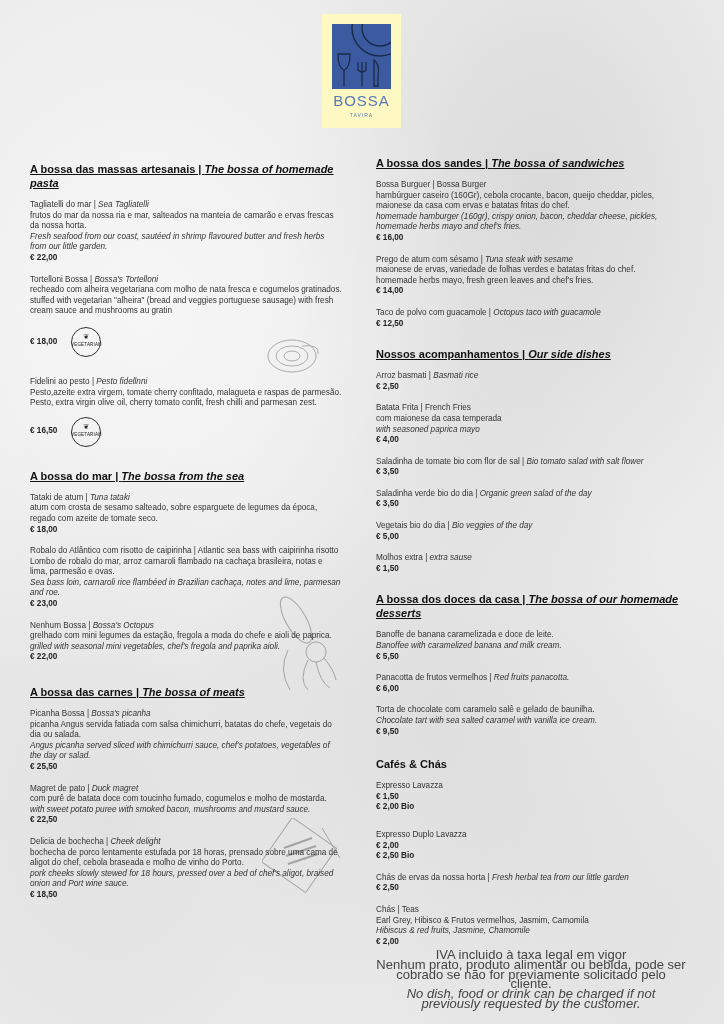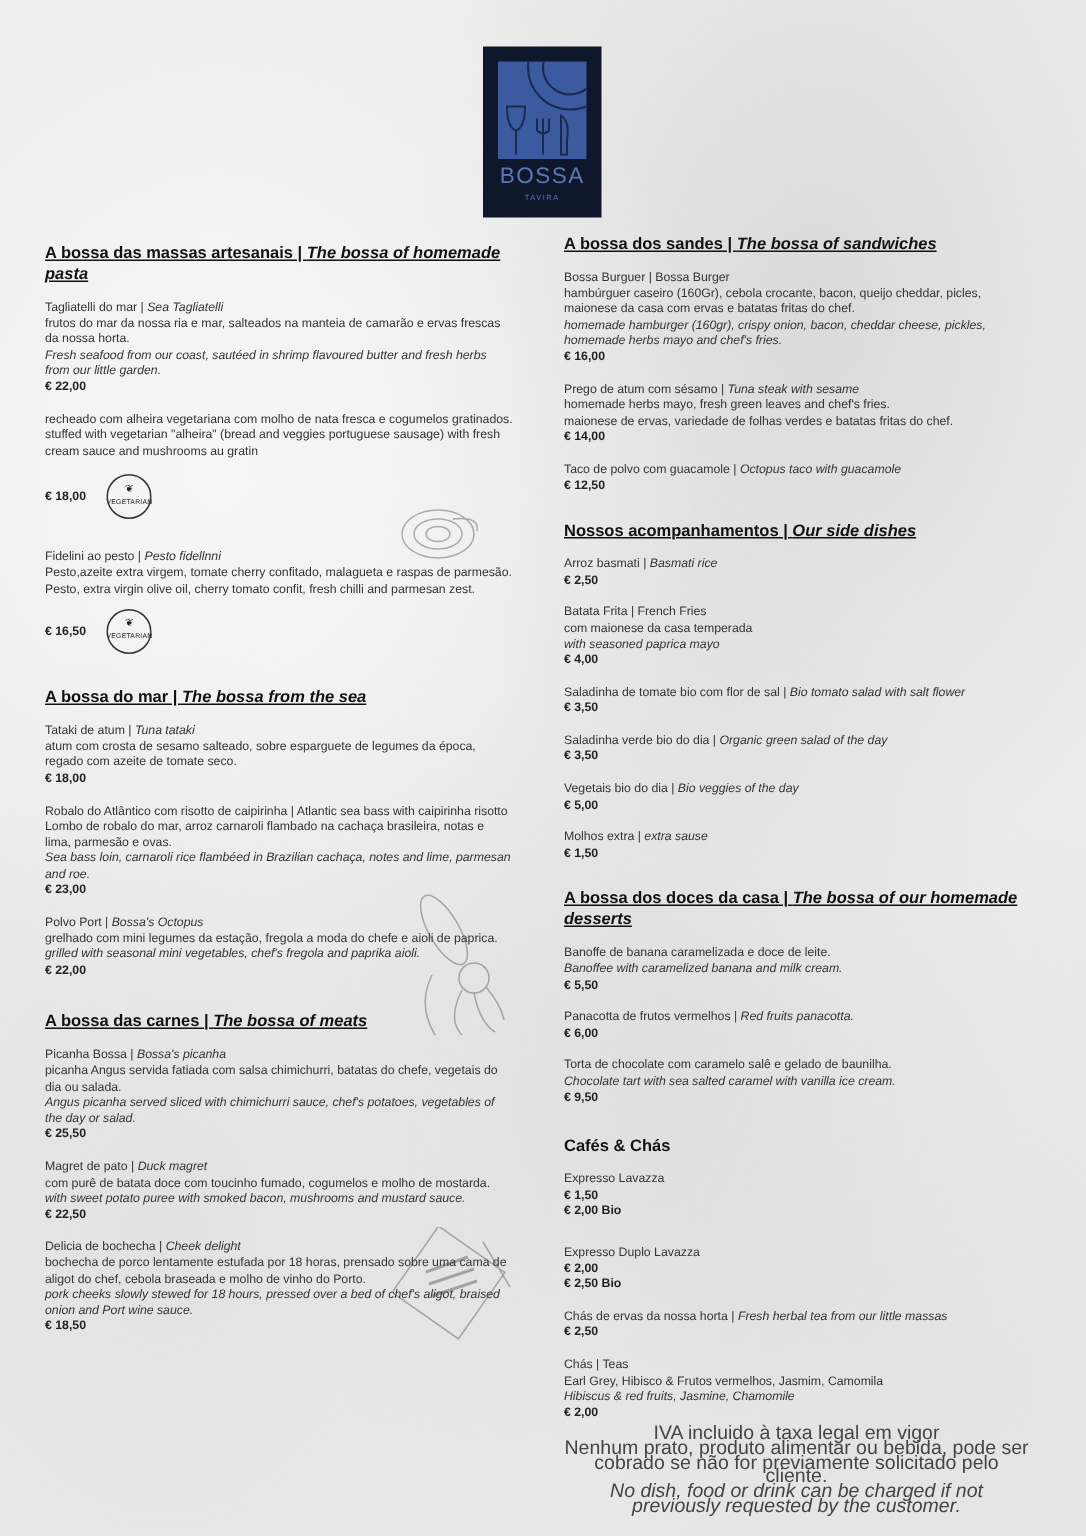--- a/index.html
+++ b/index.html
@@ -9,22 +9,22 @@
     background-image:
       radial-gradient(ellipse at 20% 30%, rgba(255,255,255,0.55) 0%, rgba(255,255,255,0) 40%),
       radial-gradient(ellipse at 75% 20%, rgba(200,200,200,0.5) 0%, rgba(200,200,200,0) 35%),
       radial-gradient(ellipse at 60% 70%, rgba(210,210,210,0.5) 0%, rgba(210,210,210,0) 40%),
       radial-gradient(ellipse at 15% 80%, rgba(215,215,215,0.5) 0%, rgba(215,215,215,0) 35%),
       radial-gradient(ellipse at 90% 90%, rgba(220,220,220,0.6) 0%, rgba(220,220,220,0) 30%);
     font-family:"Liberation Sans", sans-serif;
     color:#333;
   }
   .logo {
-    position:absolute; left:322px; top:31px; width:79px; height:114px;
-    background:#0f172a;
+    position:absolute; left:322px; top:14px; width:79px; height:114px;
+    background:#fef9c3;
   }
   .logo .panel {
     position:absolute; left:10px; top:10px; width:59px; height:65px;
     background:#3b5aa0; overflow:hidden;
   }
   .logo .name {
     position:absolute; left:0; width:100%; top:78px; text-align:center;
     color:#5a78b8; font-size:15px; letter-spacing:1px;
   }
   .logo .sub {
@@ -99,20 +99,21 @@
   </div>
 
   <div class="item">
     <div class="name"><span>Tagliatelli do mar | </span><span class="en">Sea Tagliatelli</span></div>
     <div>frutos do mar da nossa ria e mar, salteados na manteia de camarão e ervas frescas da nossa horta.</div>
     <div class="en">Fresh seafood from our coast, sautéed in shrimp flavoured butter and fresh herbs from our little garden.</div>
     <div class="price">€ 22,00</div>
   </div>
 
   <div class="item">
+    <div class="name"><span>Tortelloni Bossa | </span><span class="en">Bossa's Tortelloni</span></div>
     <div>recheado com alheira vegetariana com molho de nata fresca e cogumelos gratinados.</div>
     <div>stuffed with vegetarian "alheira" (bread and veggies portuguese  sausage) with fresh cream sauce and mushrooms au gratin</div>
     <div class="veg-row" style="margin-top:10px">
       <div class="price">€ 18,00</div>
       <div class="veg-badge">
         <span class="leaf">❦</span>
           <span>VEGETARIAN</span>
       </div>
     </div>
   </div>
@@ -141,21 +142,21 @@
   </div>
 
   <div class="item">
     <div class="name"><span>Robalo do Atlântico com risotto de caipirinha | Atlantic sea bass with caipirinha risotto</span></div>
     <div>Lombo de robalo do mar, arroz carnaroli flambado na cachaça brasileira, notas e lima, parmesão e ovas.</div>
     <div class="en">Sea bass loin, carnaroli rice flambéed in Brazilian cachaça, notes and lime, parmesan and roe.</div>
     <div class="price">€ 23,00</div>
   </div>
 
   <div class="item">
-    <div class="name"><span>Polvo Port | </span><span class="en">Bossa's Octopus</span></div>
+    <div class="name"><span>Nenhum Bossa | </span><span class="en">Bossa's Octopus</span></div>
     <div>grelhado com mini legumes da estação, fregola a moda do chefe e aioli de paprica.</div>
     <div class="en">grilled with seasonal mini vegetables, chef's fregola and paprika aioli.</div>
     <div class="price">€ 22,00</div>
   </div>
 
   <div class="section-title" style="margin-top:22px">
     <span>A bossa das carnes | </span><span class="en">The bossa of meats</span>
   </div>
 
   <div class="item">
@@ -188,22 +189,22 @@
 
   <div class="item">
     <div class="name">Bossa Burguer | Bossa Burger</div>
     <div>hambúrguer caseiro (160Gr), cebola crocante, bacon, queijo cheddar, picles, maionese da casa com ervas e batatas fritas do chef.</div>
     <div class="en">homemade hamburger (160gr), crispy onion, bacon, cheddar cheese, pickles, homemade herbs mayo and chef's fries.</div>
     <div class="price">€ 16,00</div>
   </div>
 
   <div class="item">
     <div class="name"><span>Prego de atum com sésamo | </span><span class="en">Tuna steak with sesame</span></div>
+    <div>maionese de ervas, variedade de folhas verdes e batatas fritas do chef.</div>
     <div>homemade herbs mayo, fresh green leaves and chef's fries.</div>
-    <div>maionese de ervas, variedade de folhas verdes e batatas fritas do chef.</div>
     <div class="price">€ 14,00</div>
   </div>
 
   <div class="item">
     <div class="name"><span>Taco de polvo com guacamole | </span><span class="en">Octopus taco with guacamole</span></div>
     <div class="price">€ 12,50</div>
   </div>
 
   <div class="section-title" style="margin-top:18px">
     <span>Nossos acompanhamentos | </span><span class="en">Our side dishes</span>
@@ -269,21 +270,21 @@
     <div class="price">€ 1,50</div>
     <div class="price">€ 2,00 Bio</div>
   </div>
   <div class="item">
     <div class="name">Expresso Duplo Lavazza</div>
     <div class="price">€ 2,00</div>
     <div class="price">€ 2,50 Bio</div>
   </div>
 
   <div class="item">
-    <div class="name"><span>Chás de ervas da nossa horta | </span><span class="en">Fresh herbal tea from our little massas</span></div>
+    <div class="name"><span>Chás de ervas da nossa horta | </span><span class="en">Fresh herbal tea from our little garden</span></div>
     <div class="price">€ 2,50</div>
   </div>
 
   <div class="item">
     <div class="name">Chás  | Teas</div>
     <div>Earl Grey, Hibisco &amp; Frutos vermelhos, Jasmim, Camomila</div>
     <div class="en">Hibiscus &amp; red fruits, Jasmine, Chamomile</div>
     <div class="price">€ 2,00</div>
   </div>
 </div>

